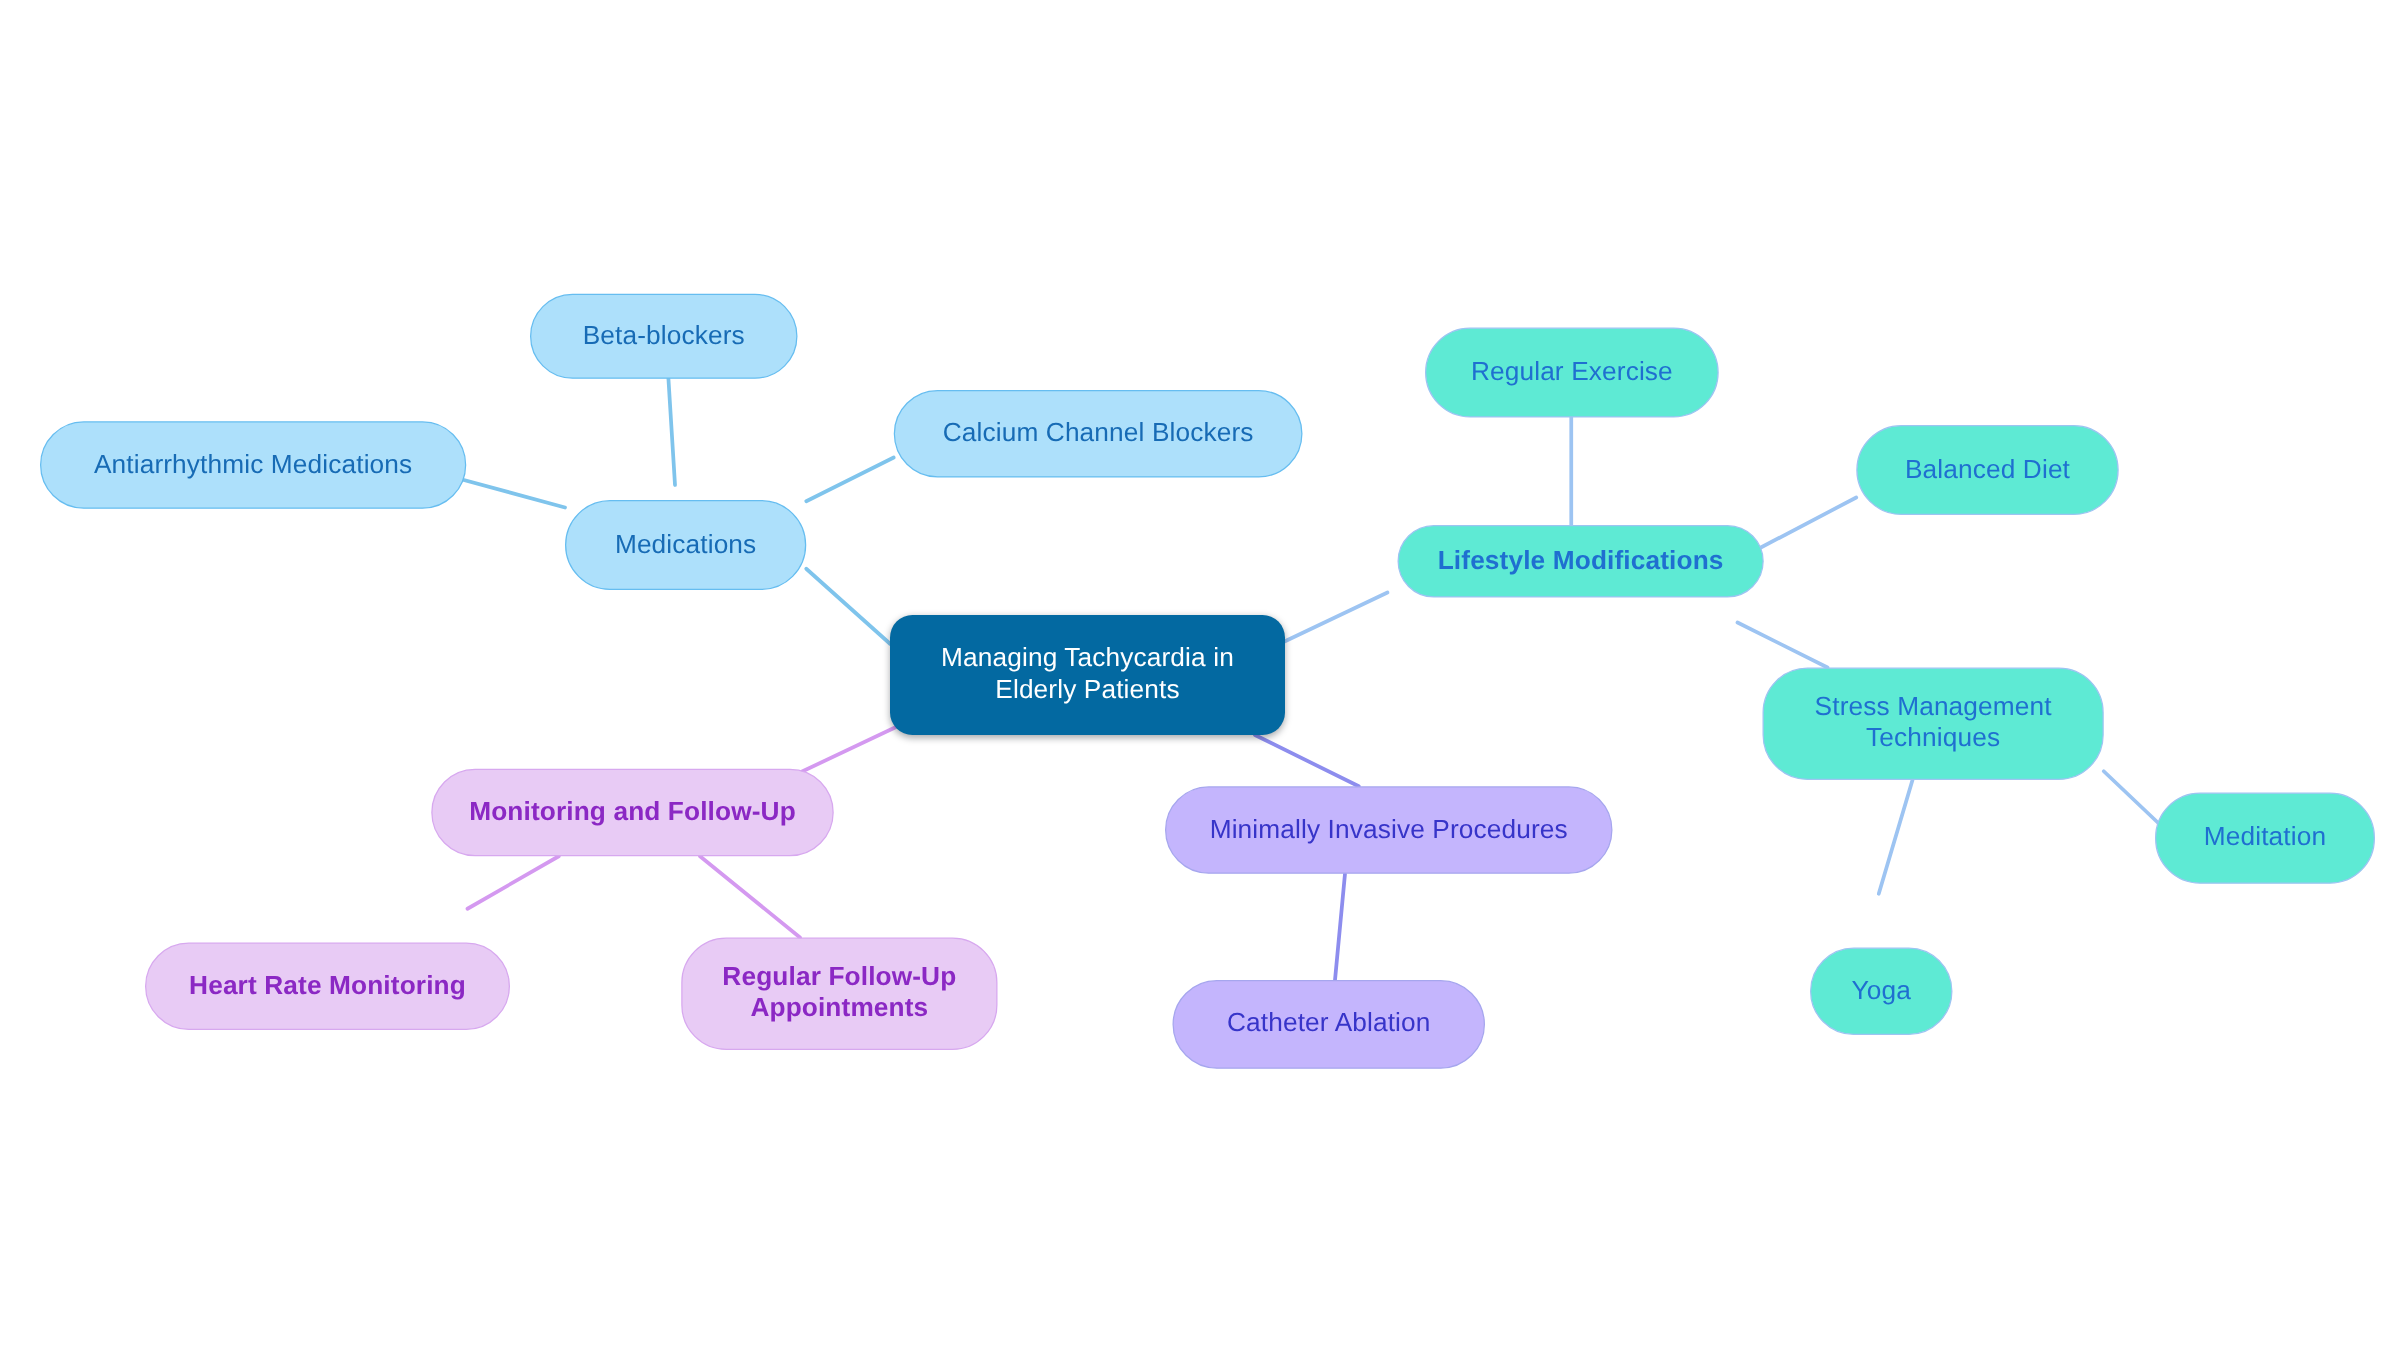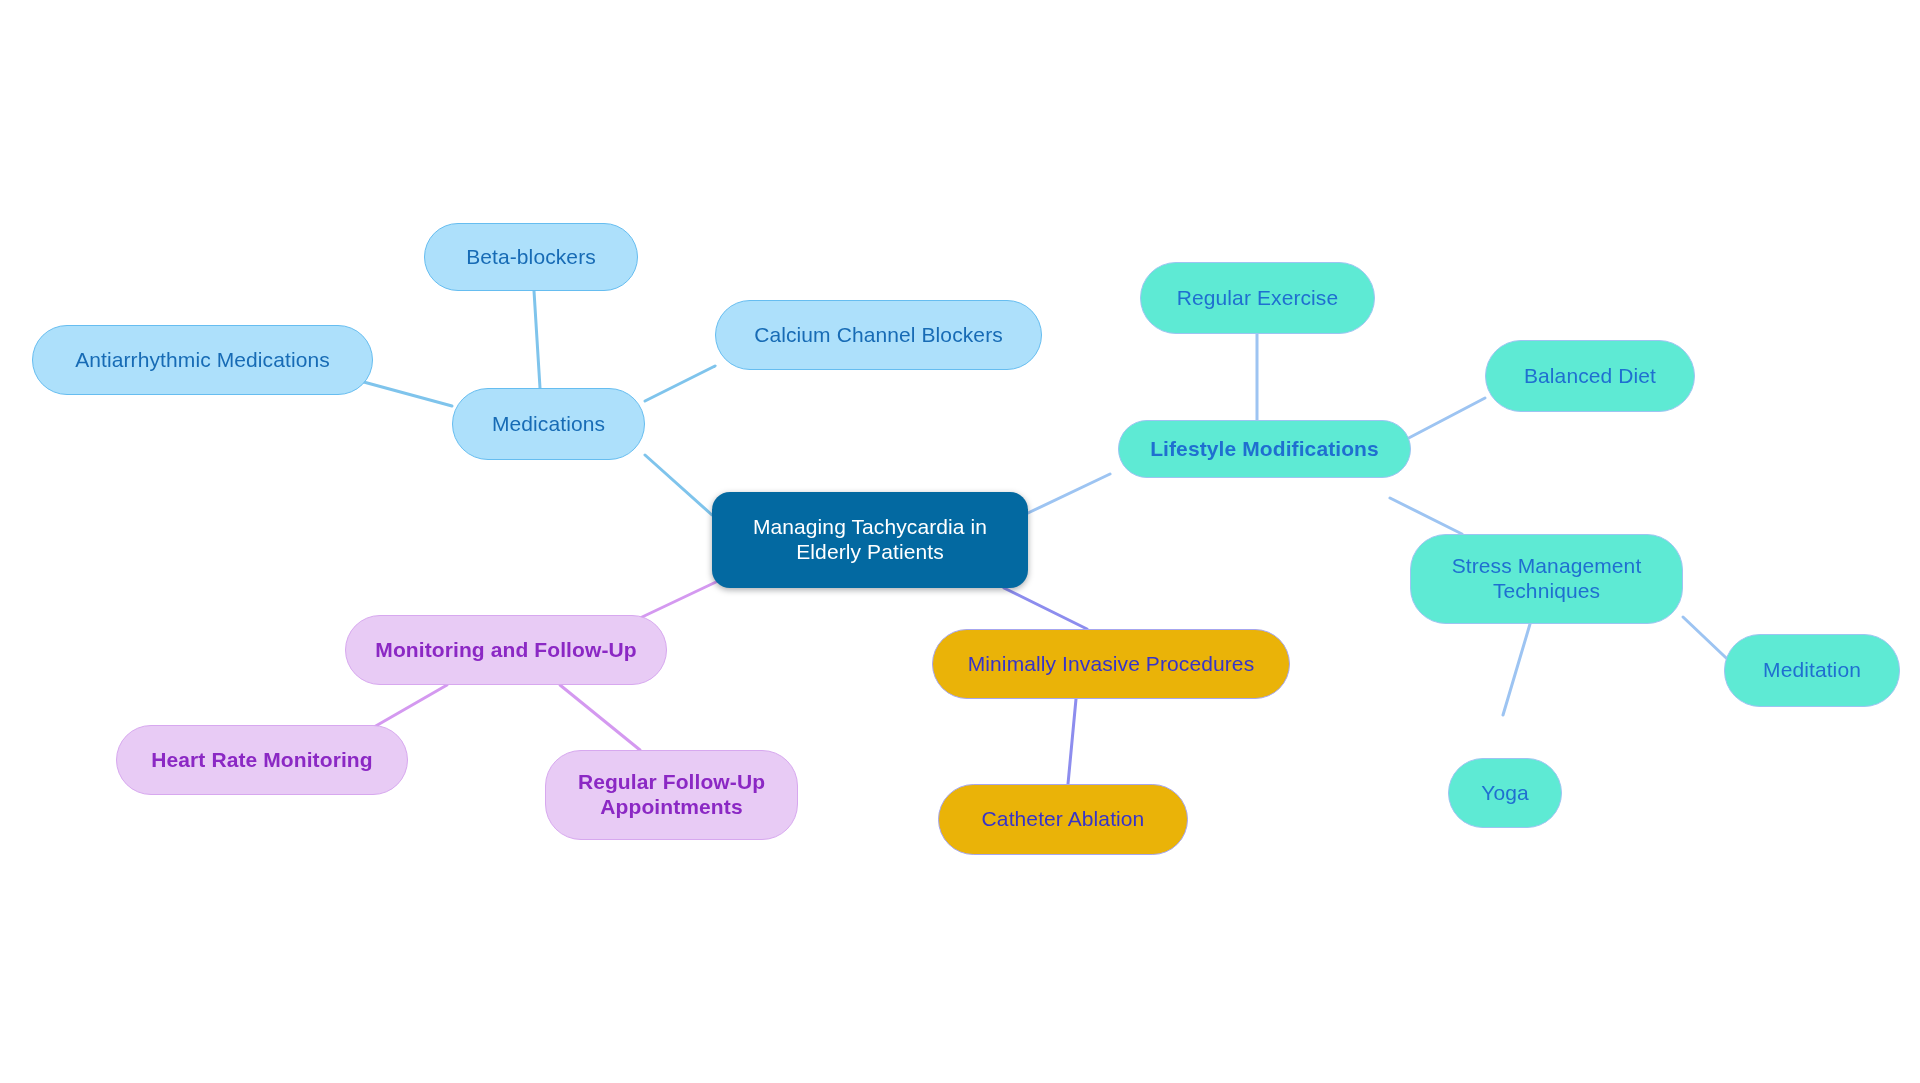--- a/index.html
+++ b/index.html
@@ -45,36 +45,37 @@
     color: #ffffff;
     font-size: 21px;
     border-radius: 18px;
     box-shadow: 0 2px 6px rgba(10,14,22,0.35);
   }
   .node.branch-blue {
     background: #ade0fb;
     border-color: #66bdf0;
     color: #176bb5;
     font-size: 21px;
+    margin-top: 12px;
   }
   .node.branch-paleblue {
     background: #5eead4;
     border-color: #9dc4f2;
     color: #1f6fd0;
     font-size: 21px;
   }
   .node.branch-purple {
     background: #e8cbf5;
     border-color: #d7a8ef;
     color: #8b28c4;
     font-size: 21px;
     font-weight: bold;
   }
   .node.branch-indigo {
-    background: #eab308;
+    background: #c4b5fd;
     border-color: #a6a6ee;
     color: #3734c9;
     font-size: 21px;
   }
 </style>
 </head>
 <body>
 
 <div id="mindmap-root">
   <svg id="edge-layer" viewBox="0 0 1920 1083" xmlns="http://www.w3.org/2000/svg">
@@ -104,17 +105,17 @@
       <div class="node branch-paleblue" style="left: 1118px; top: 420px; width: 293px; height: 58px; border-radius: 36px; font-weight: bold;"><span>Lifestyle Modifications</span></div>
       <div class="node branch-paleblue" style="left: 1140px; top: 262px; width: 235px; height: 72px; border-radius: 36px;"><span>Regular Exercise</span></div>
       <div class="node branch-paleblue" style="left: 1485px; top: 340px; width: 210px; height: 72px; border-radius: 36px;"><span>Balanced Diet</span></div>
       <div class="node branch-paleblue" style="left: 1410px; top: 534px; width: 273px; height: 90px; border-radius: 36px;"><span>Stress Management
 Techniques</span></div>
       <div class="node branch-paleblue" style="left: 1448px; top: 758px; width: 114px; height: 70px; border-radius: 35px;"><span>Yoga</span></div>
       <div class="node branch-paleblue" style="left: 1724px; top: 634px; width: 176px; height: 73px; border-radius: 36px; justify-content: center;"><span>Meditation</span></div>
       <div class="node branch-indigo" style="left: 932px; top: 629px; width: 358px; height: 70px; border-radius: 35px;"><span>Minimally Invasive Procedures</span></div>
       <div class="node branch-indigo" style="left: 938px; top: 784px; width: 250px; height: 71px; border-radius: 35.5px;"><span>Catheter Ablation</span></div>
       <div class="node branch-purple" style="left: 345px; top: 615px; width: 322px; height: 70px; border-radius: 35px;"><span>Monitoring and Follow-Up</span></div>
-      <div class="node branch-purple" style="left: 116px; top: 725px; width: 292px; height: 70px; border-radius: 35px;"><span>Heart Rate Monitoring</span></div>
+      <div class="node branch-purple" style="left: 116px; top: 754px; width: 292px; height: 70px; border-radius: 35px;"><span>Heart Rate Monitoring</span></div>
       <div class="node branch-purple" style="left: 545px; top: 750px; width: 253px; height: 90px; border-radius: 36px;"><span>Regular Follow-Up
 Appointments</span></div>
     </div>
 </div>
 
 </body></html>

